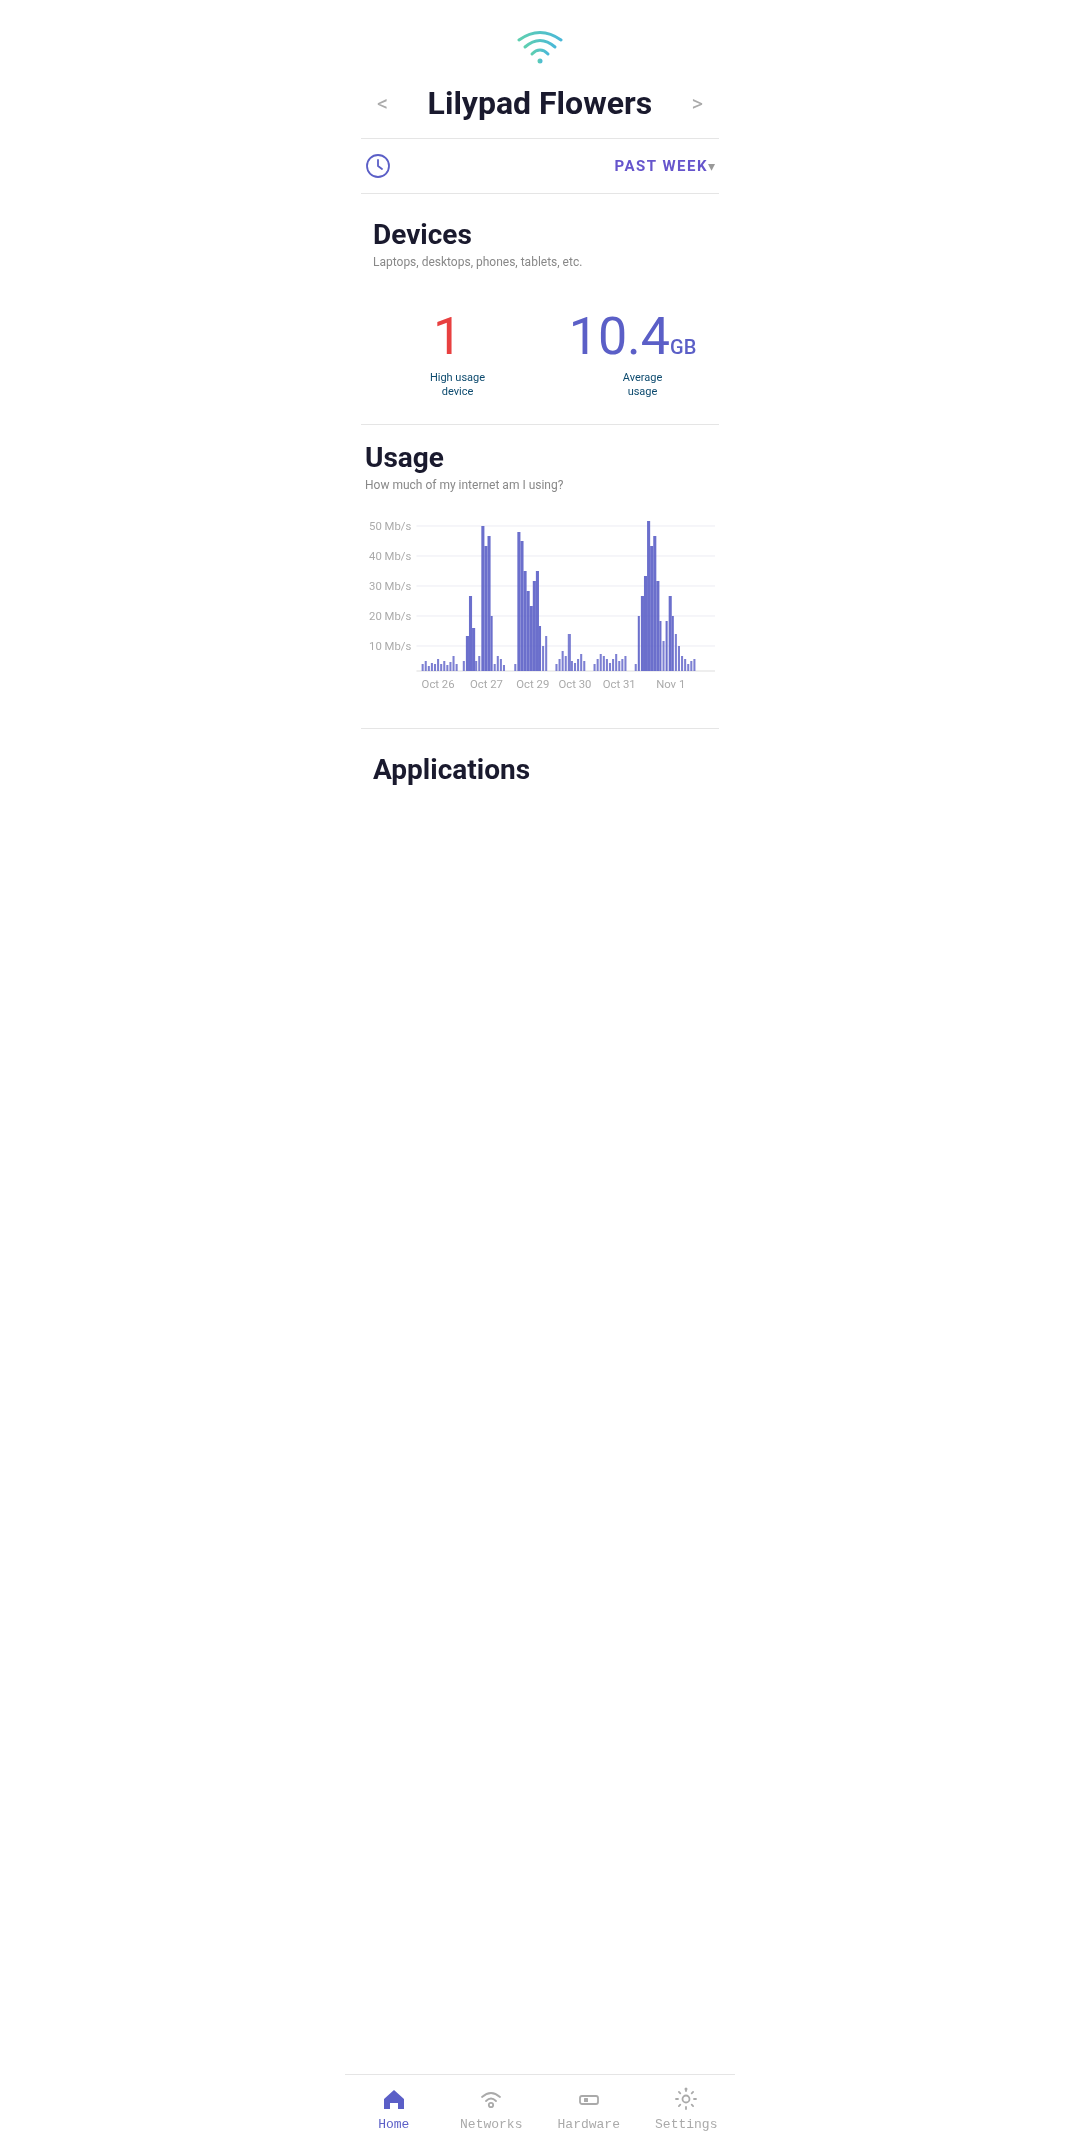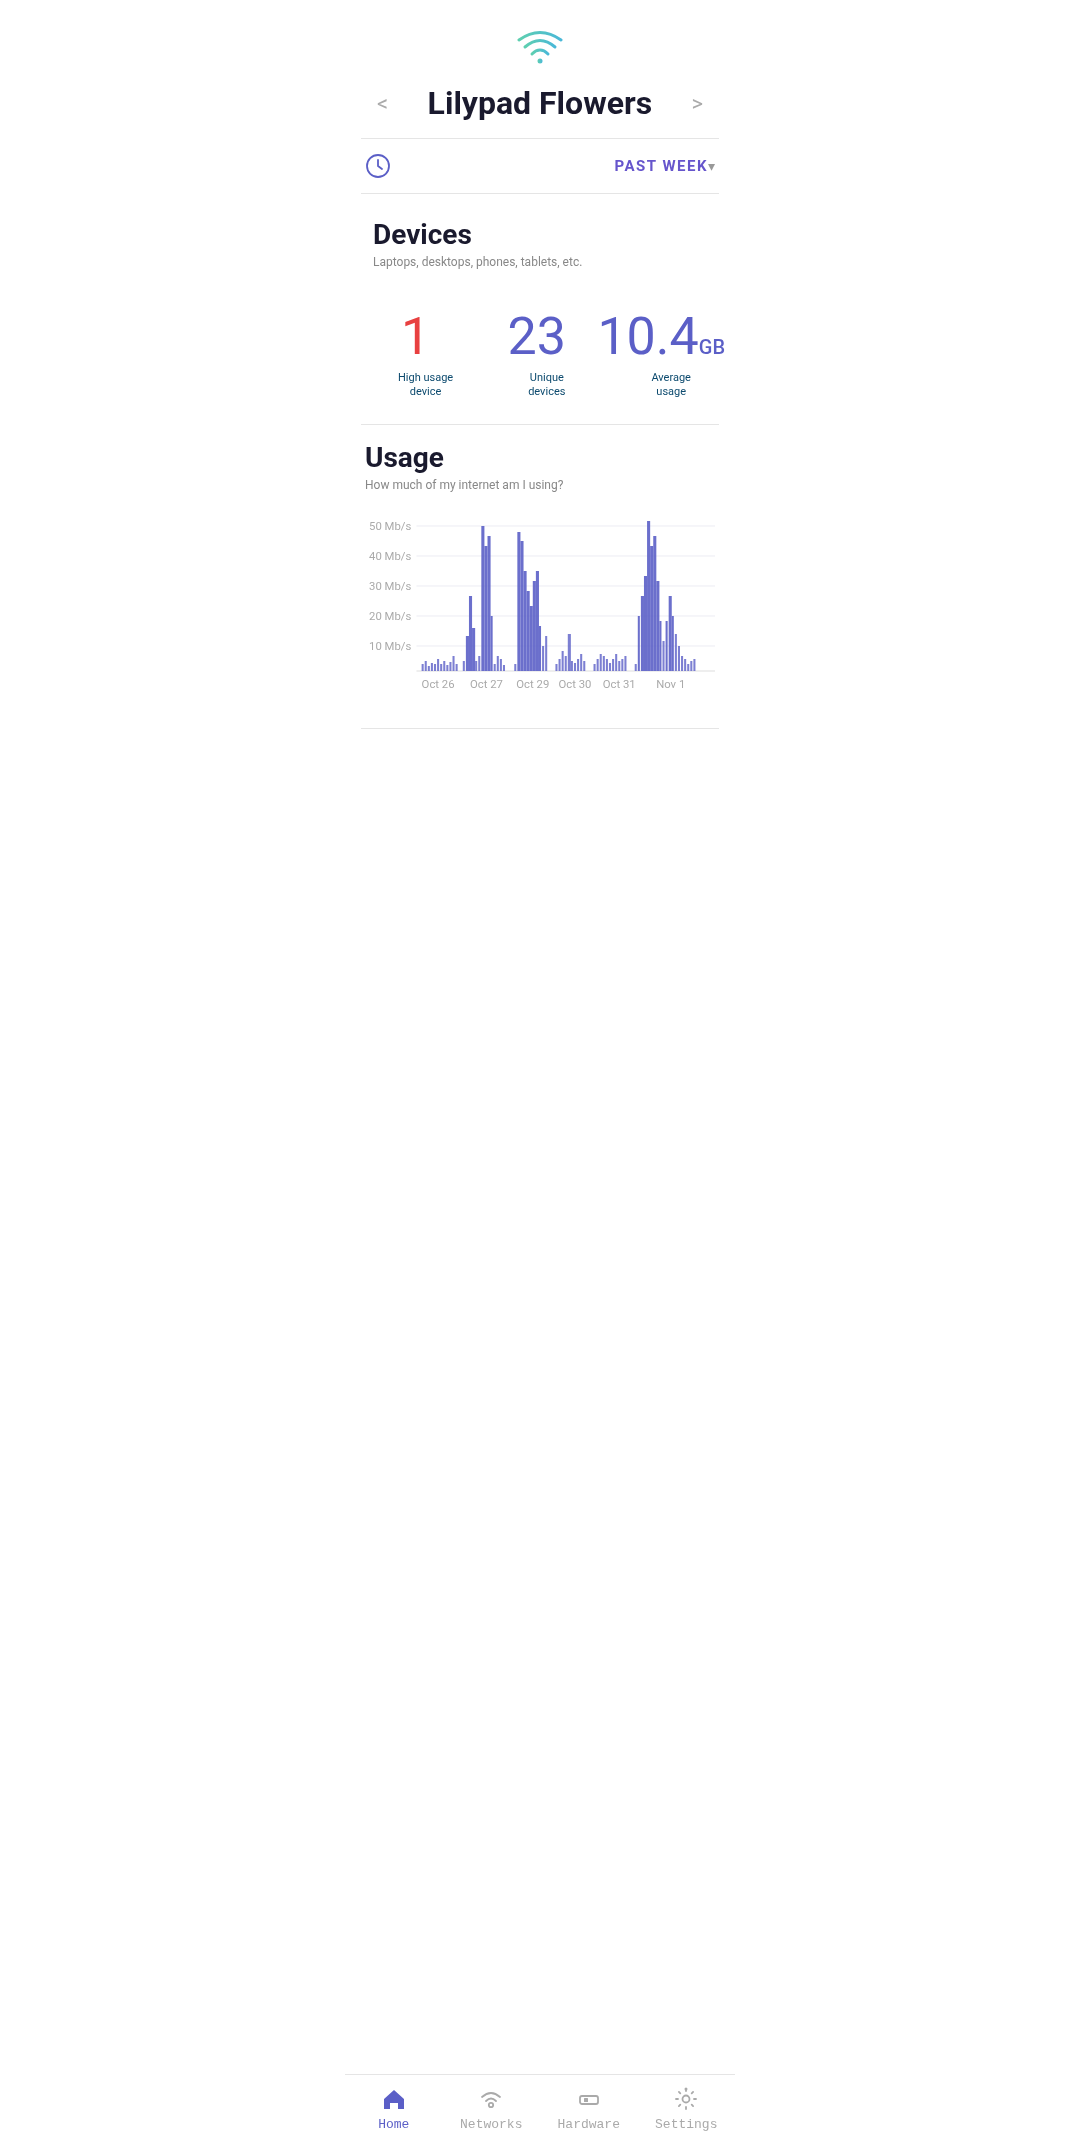--- a/index.html
+++ b/index.html
@@ -205,24 +205,20 @@
 
   <div class="section">
     <div class="section-title">Devices</div>
     <div class="section-subtitle">Laptops, desktops, phones, tablets, etc.</div>
   </div>
 
   <div class="stats-row">
     <div class="stat-item">
       <span class="stat-number red">1</span>
       <span class="stat-label">High usage<br>device</span>
-    </div>
-    <div class="stat-item">
-      <span class="stat-number blue">23</span>
-      <span class="stat-label">Unique<br>devices</span>
     </div>
     <div class="stat-item">
       <span class="stat-number blue">10.4<span class="unit">GB</span></span>
       <span class="stat-label">Average<br>usage</span>
     </div>
   </div>
 
   <div class="divider"></div>
 
   <div class="chart-section">
@@ -335,20 +331,23 @@
         <text x="163" y="172" text-anchor="middle" font-size="11" fill="#aaa">Oct 29</text>
         <text x="204" y="172" text-anchor="middle" font-size="11" fill="#aaa">Oct 30</text>
         <text x="247" y="172" text-anchor="middle" font-size="11" fill="#aaa">Oct 31</text>
         <text x="297" y="172" text-anchor="middle" font-size="11" fill="#aaa">Nov 1</text>
       </svg>
     </div>
   </div>
 
   <div class="divider"></div>
 
+  <div class="applications-section">
+    <div class="section-title">Applications</div>
+  </div>
 </div>
 
 <nav class="bottom-nav">
   <div class="nav-item">
     <svg class="nav-icon" viewBox="0 0 28 28" fill="none">
       <path d="M4 14 L14 5 L24 14 L24 24 L18 24 L18 18 L10 18 L10 24 L4 24 Z" fill="#5b5fc7"></path>
     </svg>
     <span class="nav-label active">Home</span>
   </div>
   <div class="nav-item">

